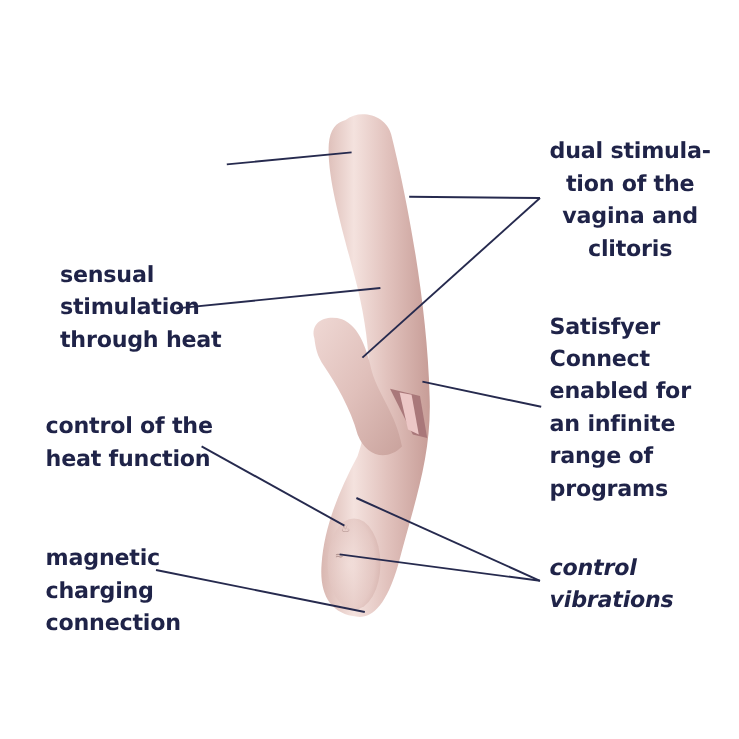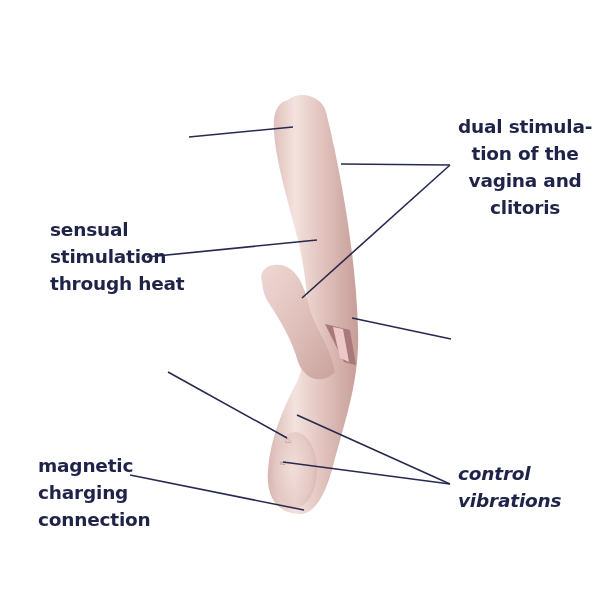--- a/index.html
+++ b/index.html
@@ -77,23 +77,31 @@
       <line x1="168" y1="372" x2="287" y2="438"></line>
       <line x1="297" y1="415" x2="450" y2="484"></line>
       <line x1="283" y1="462" x2="450" y2="484"></line>
       <line x1="130" y1="475" x2="304" y2="510"></line>
     </g>
   </svg>
 
   <div class="lbl" style="left:38px; top:216px;margin-left:12px;">sensual
 stimulation
 through heat</div>
+  <div class="lbl" style="left:38px; top:342px;">control of the
+heat function</div>
   <div class="lbl" style="left:38px; top:452px;">magnetic
 charging
 connection</div>
 
   <div class="lbl" style="left:458px; top:113px;text-align:center;">dual stimula-
 tion of the
 vagina and
 clitoris</div>
+  <div class="lbl" style="left:458px; top:259px;">Satisfyer
+Connect
+enabled for
+an infinite
+range of
+programs</div>
   <div class="lbl" style="left:458px; top:460px;font-style:italic;">control
 vibrations</div>
 </div>
 
 </body></html>

